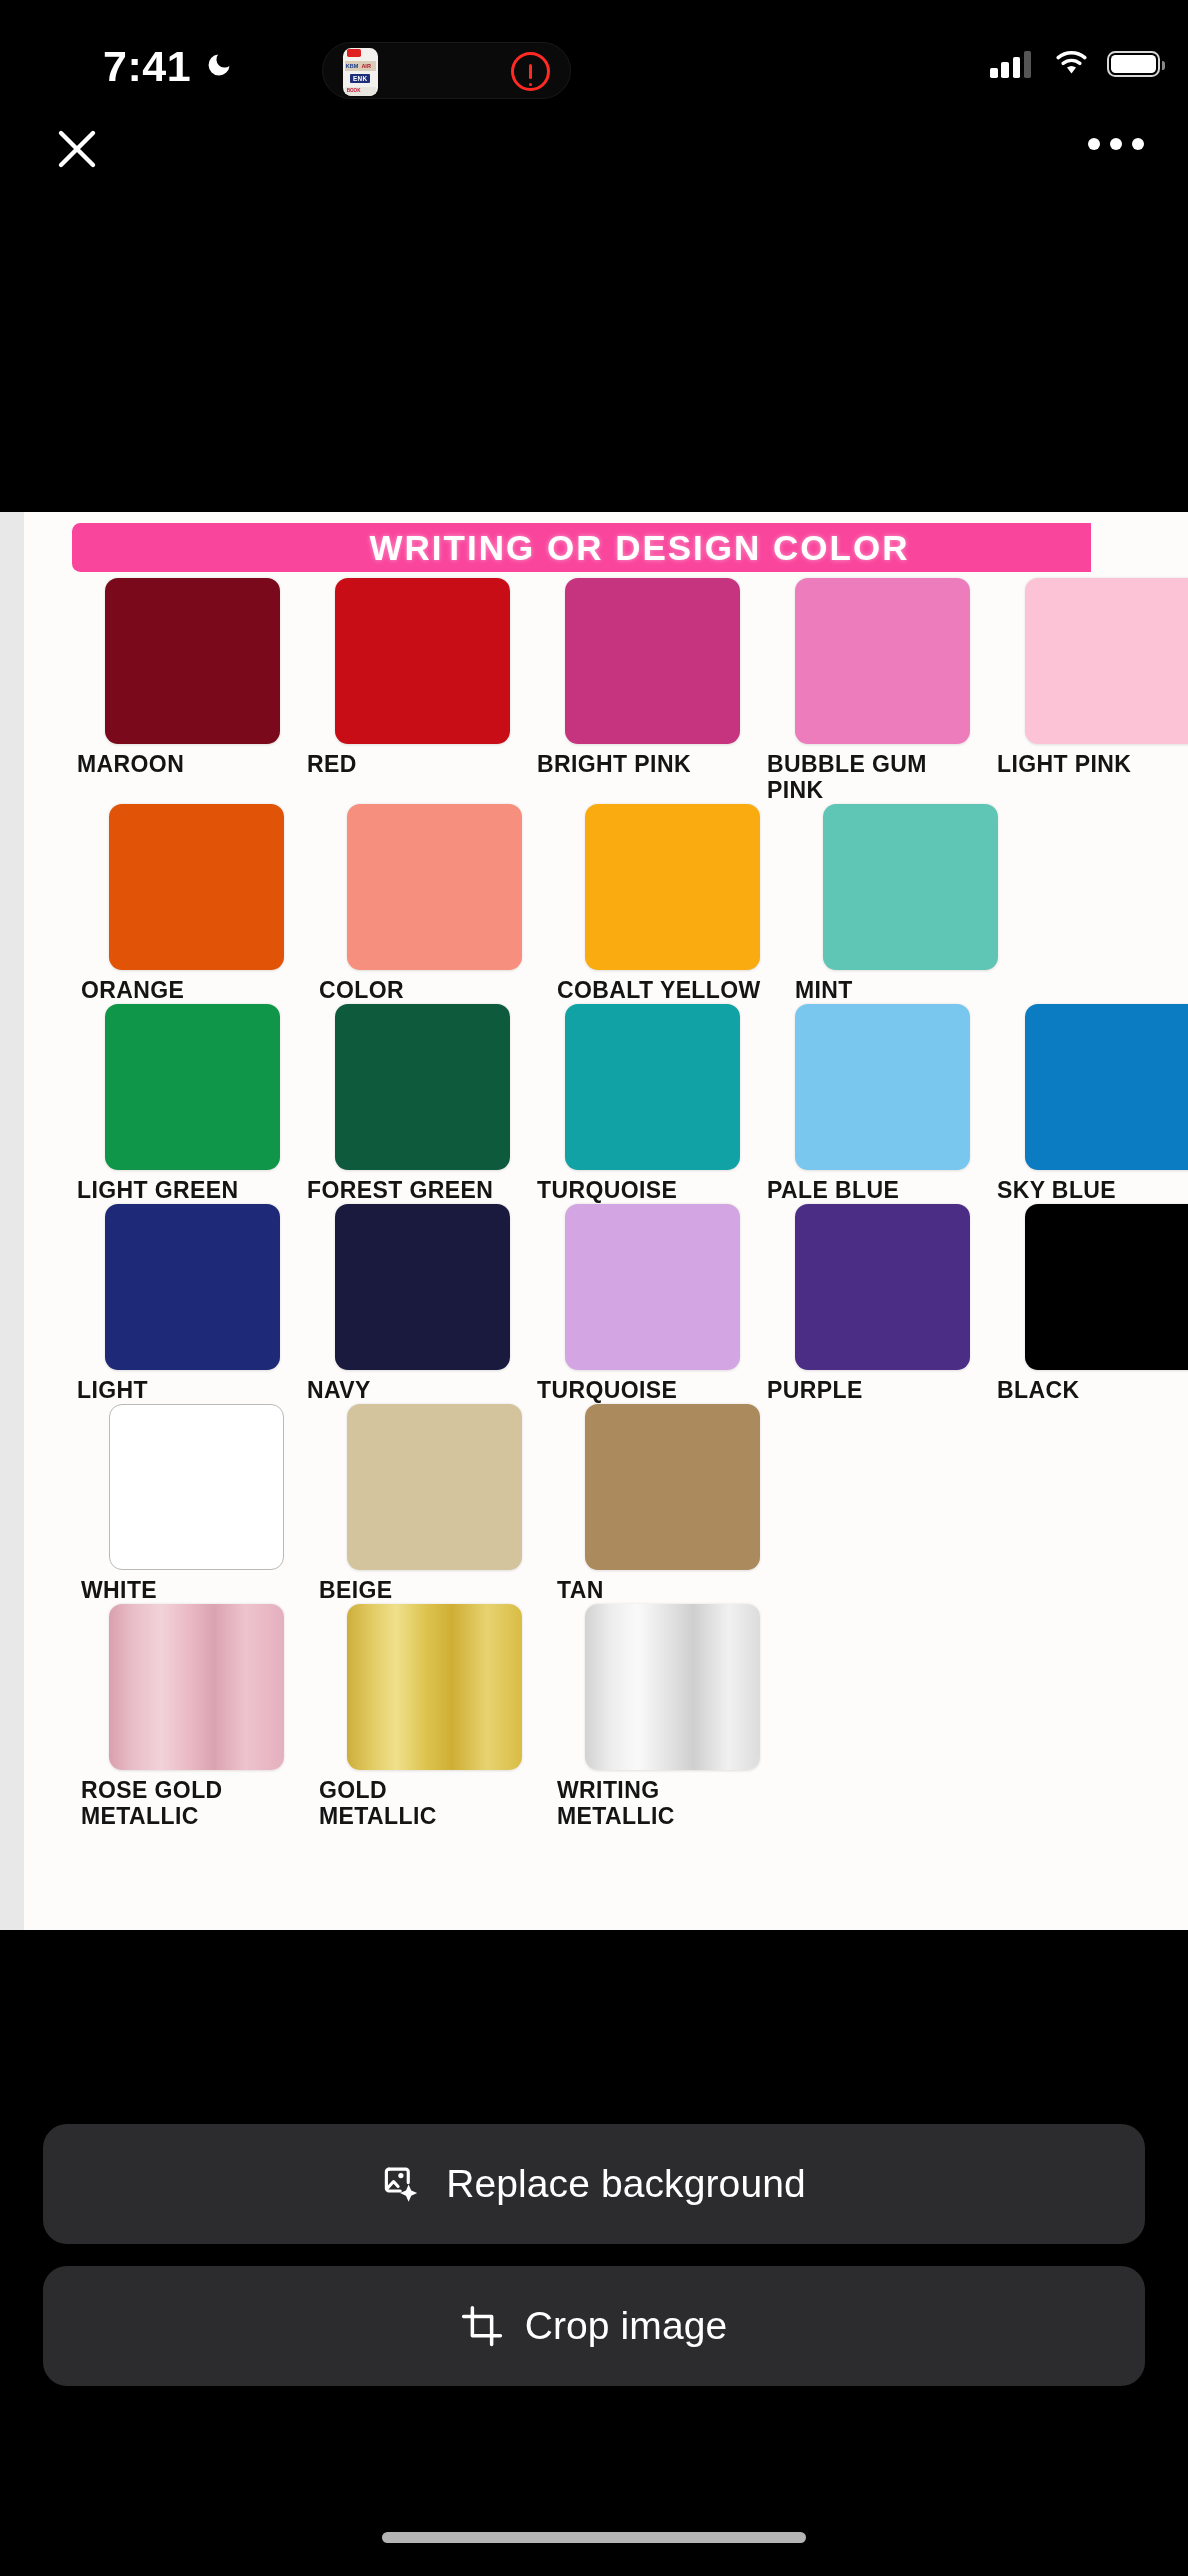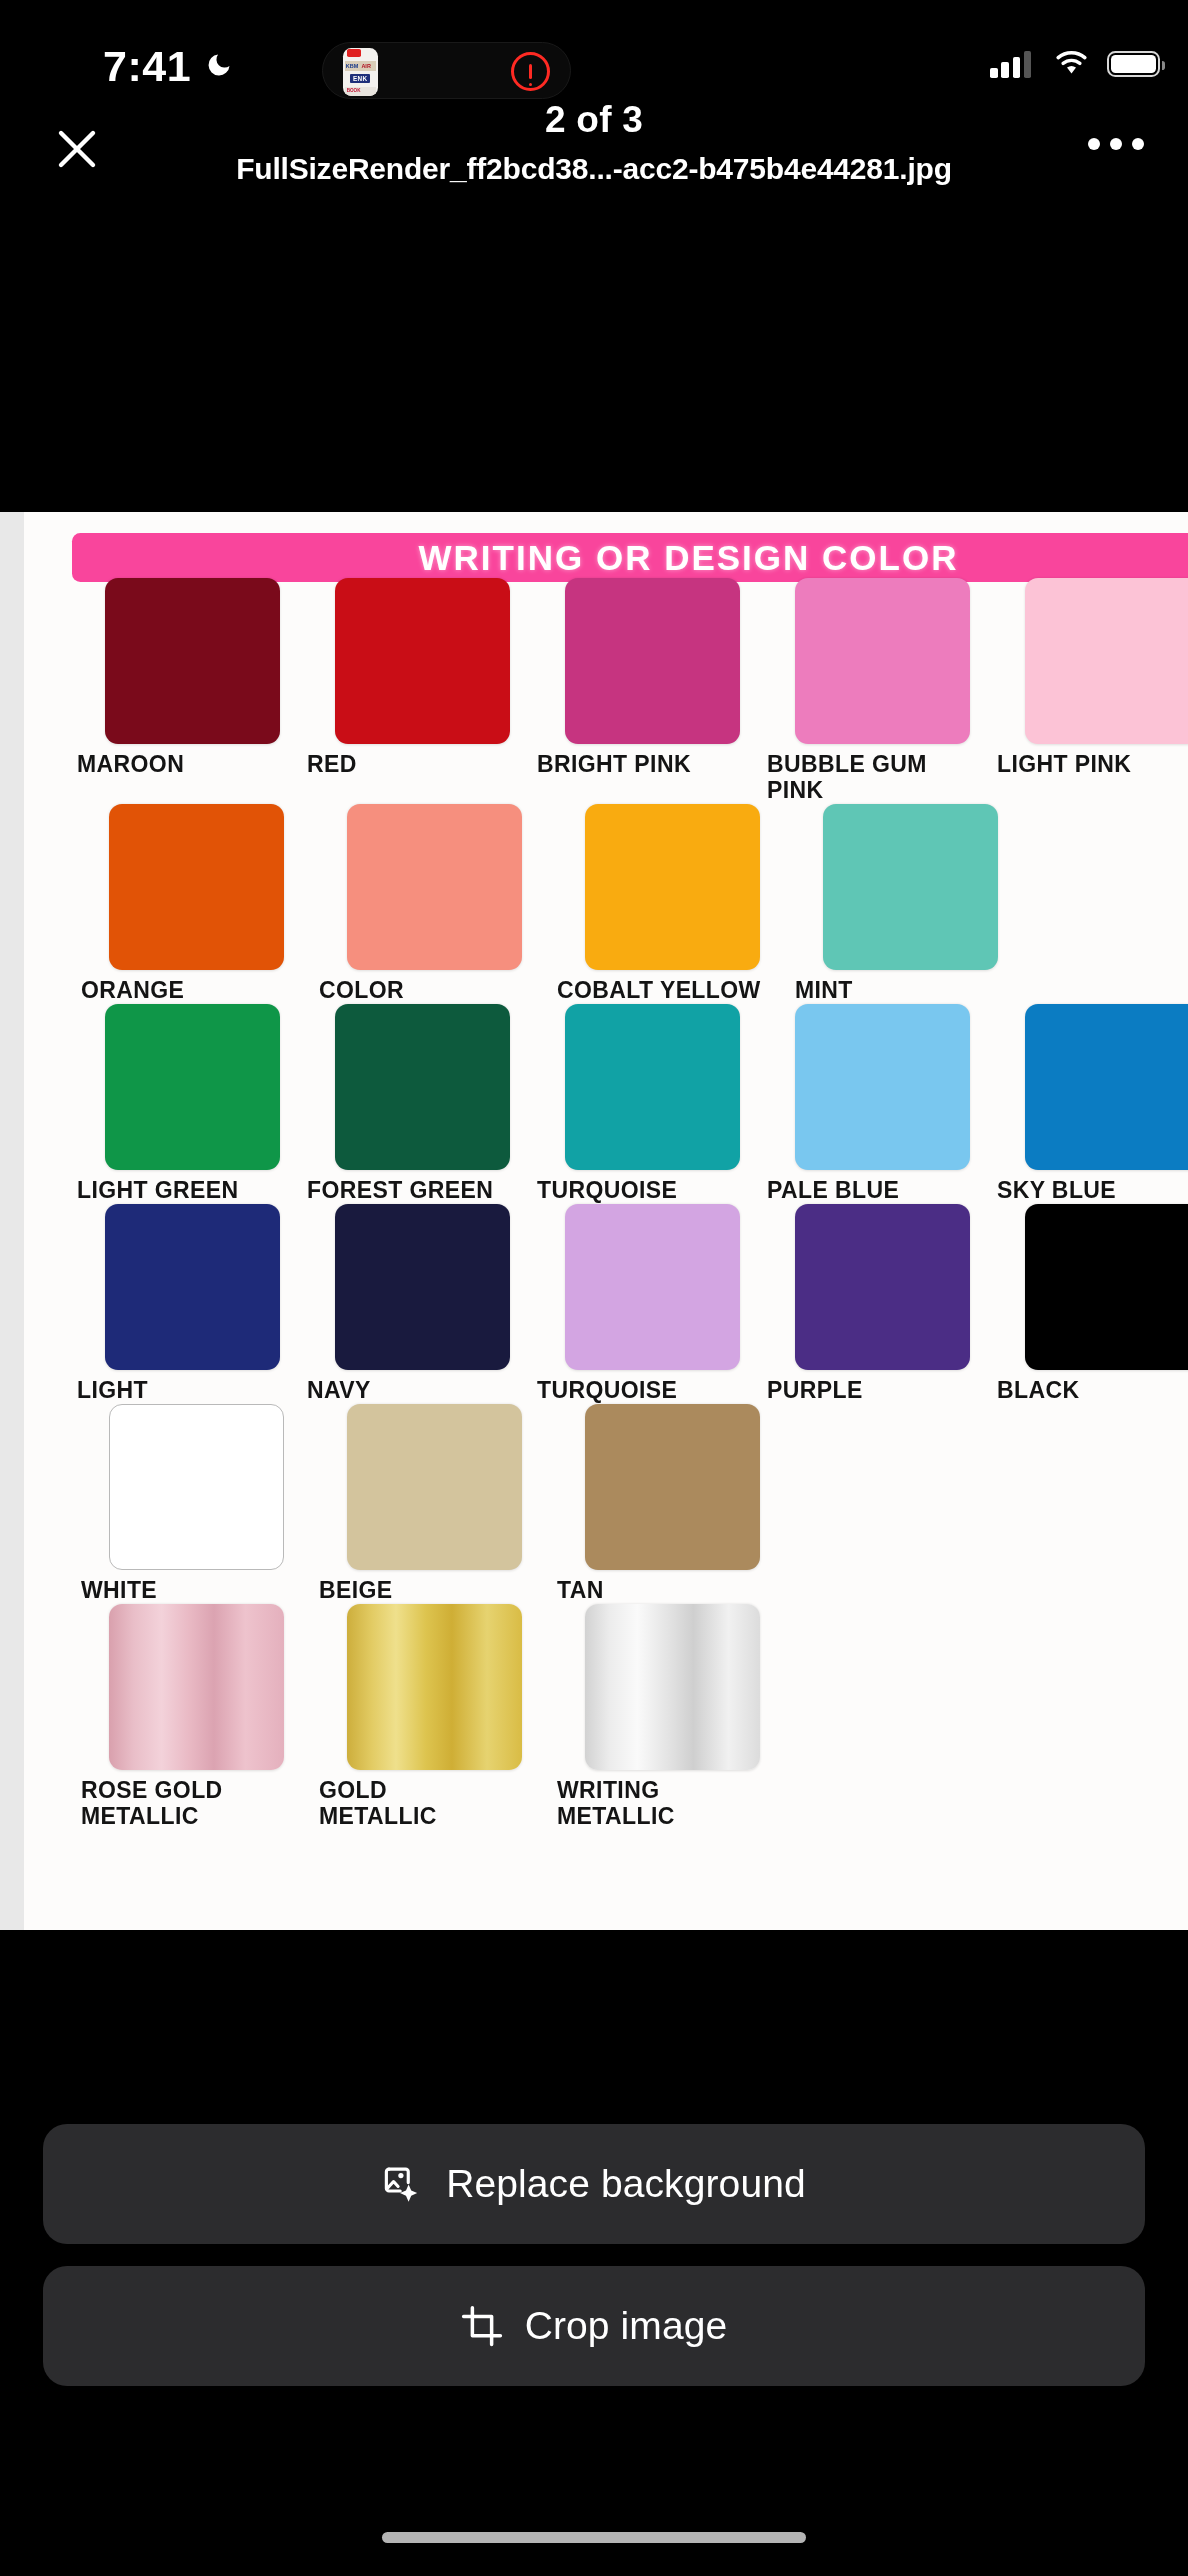--- a/index.html
+++ b/index.html
@@ -107,27 +107,26 @@
   }
   .left-strip {
     position:absolute; left:0; top:0; width:24px; height:100%;
     background:#e8e8e8;
   }
   .card {
     position:absolute; left:24px; top:0; width:1165px; height:1418px;
     background:#fdfcfb;
   }
   .pink-banner {
-    position:absolute; left:48px; top:11px; width:1117px; height:49px;
+    position:absolute; left:48px; top:11px; width:1019px; height:49px;
     background:#f9459c; border-radius:8.3px 0 0 8.3px;
     color:#fff; font-size:35px; font-weight:600; letter-spacing:2px;
     display:flex; align-items:center; justify-content:center;
     text-shadow:0 0 5.5px rgba(255,255,255,0.45);
     padding-left:116px;
-    margin-top:10px;
   }
   .grid { position:absolute; left:0; top:66px; width:1165px; }
   .row { display:flex; }
   .cell {
     width:238px; margin-left:0;
     display:flex; flex-direction:column; align-items:center;
   }
   .swatch {
     width:175px; height:166px; border-radius:13px;
     box-shadow:0 0.9px 2.8px rgba(0,0,0,0.12);
@@ -198,24 +197,20 @@
     </svg>
     <div class="battery">
       <div class="fill"></div>
     </div>
   </div>
 
   <div class="header">
     <svg class="close-btn" viewBox="0 0 24 24">
       <path d="M4 4 L20 20 M20 4 L4 20" stroke="#fff" stroke-width="2.2" stroke-linecap="round"></path>
     </svg>
-    <div class="header-center">
-      <div class="hdr-count">2 of 3</div>
-      <div class="hdr-filename">FullSizeRender_ff2bcd38...-acc2-b475b4e44281.jpg</div>
-    </div>
     <div class="more-btn">
       <span></span>
         <span></span>
         <span></span>
     </div>
   </div>
 
   <div class="image-wrap">
     <div class="left-strip"></div>
     <div class="card">

